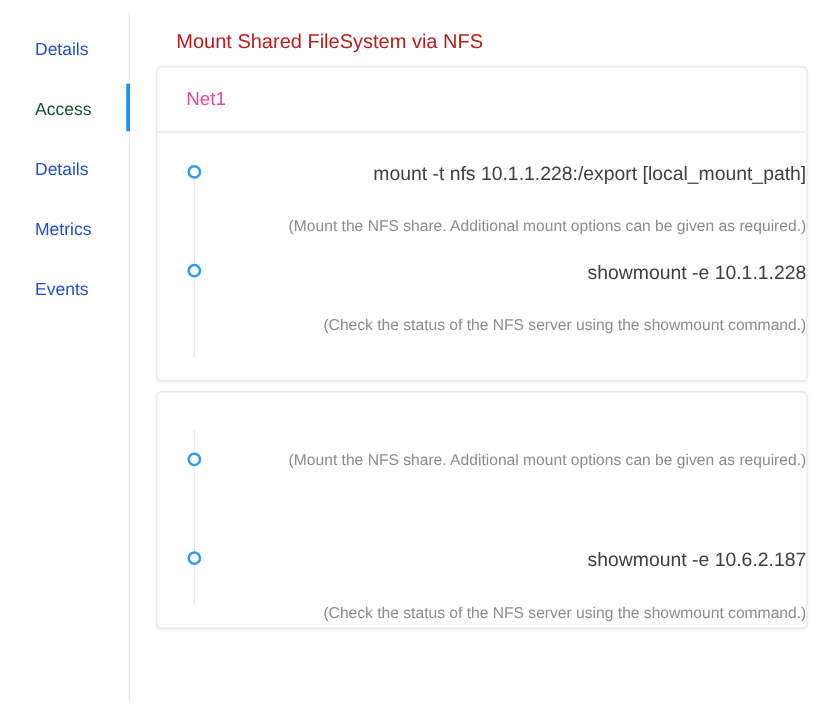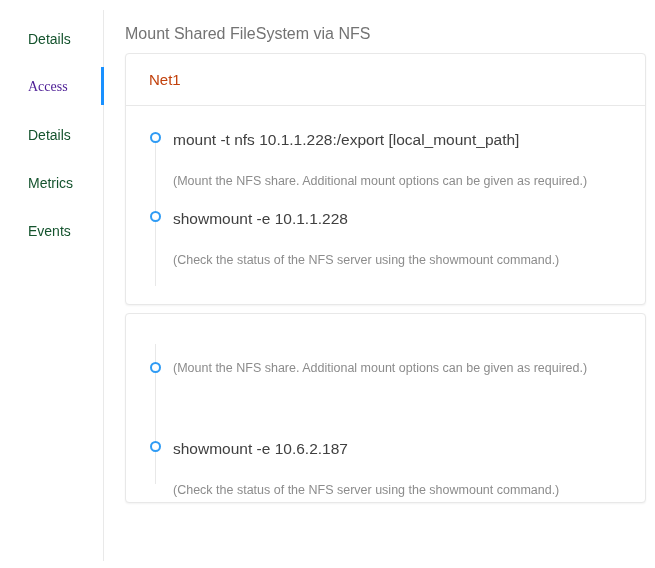--- a/index.html
+++ b/index.html
@@ -6,46 +6,46 @@
   body{
     width:655px;height:568px;position:relative;overflow:hidden;
     background:#ffffff;
     font-family:"Liberation Sans", sans-serif;
     -webkit-font-smoothing:antialiased;
   }
   
   .sidebar{position:absolute;left:0;top:15px;width:103px;}
   .tab{
     height:48px;display:flex;align-items:center;
-    padding-left:28px;font-size:14px;color:#14532d;cursor:pointer;
+    padding-left:28px;font-size:14px;color:#1d4ed8;cursor:pointer;
     user-select:none;
   }
-  .tab.active{color:#4c1d95;font-family:Liberation Serif, serif;}
+  .tab.active{color:#14532d;}
   .side-divider{position:absolute;left:103px;top:10px;width:1px;height:551px;background:#e9e9e9;}
   .inkbar{position:absolute;left:101px;top:67px;width:3px;height:38px;background:#1890ff;}
   
   .main{position:absolute;left:125px;top:24px;width:521px;}
-  .page-title{font-size:16px;font-weight:400;color:#737373;margin:0 0 9px 0;line-height:20px;}
+  .page-title{font-size:16px;font-weight:400;color:#b91c1c;margin:0 0 9px 16px;line-height:20px;}
   .card{
     border:1px solid #e8e8e8;border-radius:4px;background:#fff;
     box-shadow:0 1px 2px rgba(0,0,0,0.05);
     margin-bottom:8px;
   }
   .card-header{
     height:51px;line-height:51px;padding-left:23px;
     border-bottom:1px solid #e8e8e8;
-    font-size:15px;color:#c2410c;
+    font-size:15px;color:#ec4899;
   }
   .card-body{position:relative;padding:25px 0 0 0;height:173px;}
   .card.second .card-body{padding-top:22px;height:166px;}
   .tail{
     position:absolute;left:29px;top:30px;bottom:18px;width:1px;
     background:#e8e8e8;
   }
-  .step{position:relative;height:79px;padding-left:47px;box-sizing:border-box;}
+  .step{position:relative;height:79px;padding-left:47px;box-sizing:border-box;text-align:right;}
   .dot{
     position:absolute;left:24px;top:1px;
     width:7px;height:7px;border:2px solid #2f9bf4;border-radius:50%;
     background:#fff;
   }
   .cmd{font-size:15.5px;color:#404040;line-height:18px;}
   .note{margin-top:25px;font-size:12.5px;color:#8c8c8c;line-height:15px;}
 </style>
 </head>
 <body>

